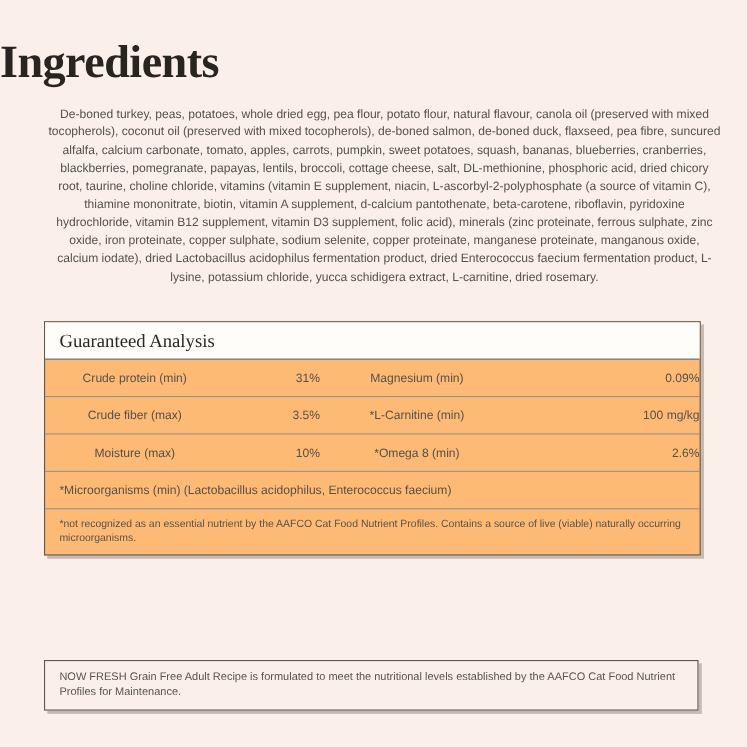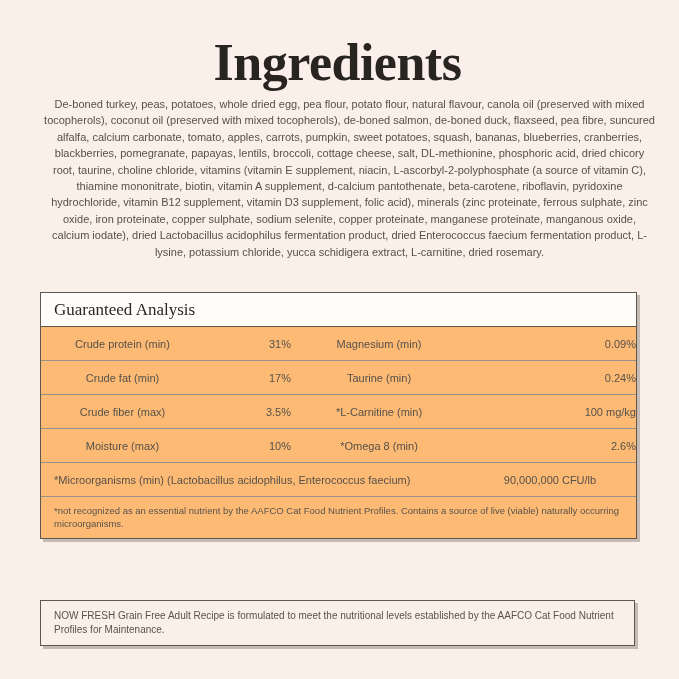--- a/index.html
+++ b/index.html
@@ -6,24 +6,23 @@
   .page{
     position:relative;
     width:679px;height:679px;
     background:#fbefe9;
     font-family:"Liberation Sans", sans-serif;
     overflow:hidden;
   }
   .title{
     position:absolute;
     top:33px;left:0;right:4px;
-    text-align:center;
     font-family:"Liberation Serif", serif;
     font-weight:600;
-    font-size:52px;
+    font-size:42px;
     letter-spacing:-0.5px;
     color:#282521;
   }
   .ingredients{
     position:absolute;
     top:96px;left:43px;width:613px;
     text-align:center;
     font-size:11px;
     line-height:16.4px;
     color:#55514b;
@@ -99,46 +98,39 @@
   <div class="analysis-table">
     <div class="analysis-header">Guaranteed Analysis</div>
 
     <div class="a-row">
       <div class="lbl">Crude protein (min)</div>
       <div class="val">31%</div>
       <div class="lbl">Magnesium (min)</div>
       <div class="val">0.09%</div>
     </div>
 
-    <div class="a-row">
-      <div class="lbl">Crude fat (min)</div>
-      <div class="val">17%</div>
-      <div class="lbl">Taurine (min)</div>
-      <div class="val">0.24%</div>
-    </div>
 
     <div class="a-row">
       <div class="lbl">Crude fiber (max)</div>
       <div class="val">3.5%</div>
       <div class="lbl">*L-Carnitine (min)</div>
       <div class="val">100 mg/kg</div>
     </div>
 
     <div class="a-row">
       <div class="lbl">Moisture (max)</div>
       <div class="val">10%</div>
       <div class="lbl">*Omega 8 (min)</div>
       <div class="val">2.6%</div>
     </div>
 
 
 
     <div class="a-row-wide">
       <div class="lbl">*Microorganisms (min) (Lactobacillus acidophilus, Enterococcus faecium)</div>
-      <div class="val">90,000,000 CFU/lb</div>
     </div>
 
     <div class="a-footnote">*not recognized as an essential nutrient by the AAFCO Cat Food Nutrient Profiles. Contains a source of live (viable) naturally occurring microorganisms.</div>
   </div>
 
   <div class="statement-box">NOW FRESH Grain Free Adult Recipe is formulated to meet the nutritional levels established by the AAFCO Cat Food Nutrient Profiles for Maintenance.</div>
 
 </div>
 
 </body></html>

